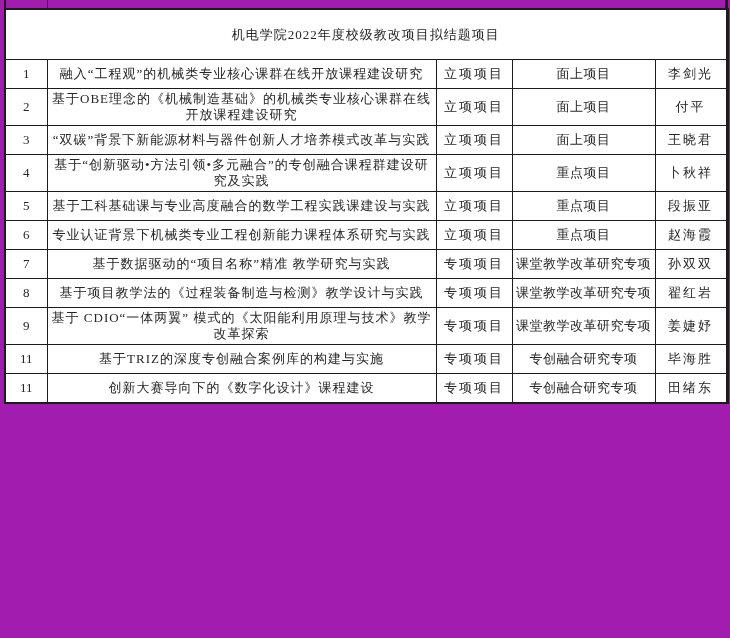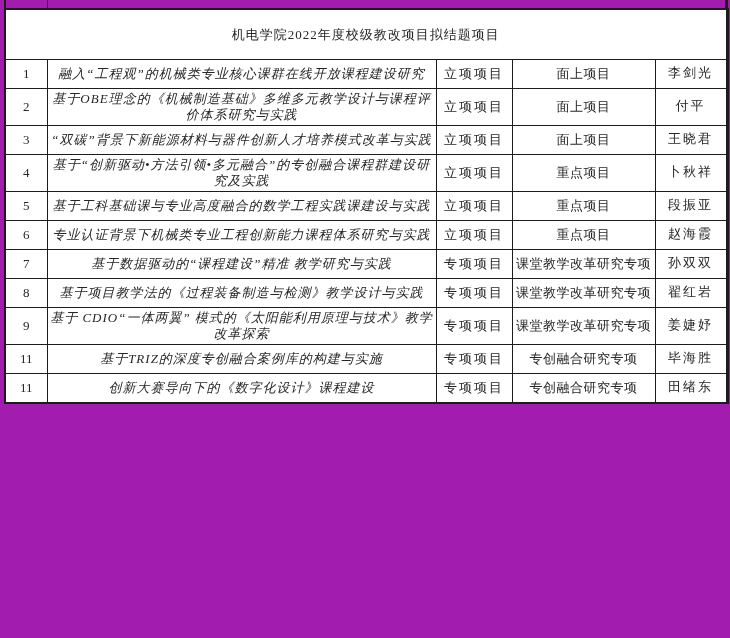--- a/index.html
+++ b/index.html
@@ -72,32 +72,30 @@
   }
   tr.data-row {
     height: 29px;
   }
   td.cell-no {
     letter-spacing: 0;
   }
   td.cell-name {
     letter-spacing: 1px;
     padding: 2px 4px;
-    font-style: italic;
   }
   td.cell-type {
     letter-spacing: 2px;
   }
   td.cell-category {
     letter-spacing: 0.5px;
     padding: 2px 1px;
   }
   td.cell-applicant {
     letter-spacing: 2px;
-    font-family: Liberation Mono, monospace;
   }
 </style>
 </head>
 <body>
 
 <div class="sheet">
 
   <div class="top-sliver">
     <span class="sliver-divider"></span>
   </div>
@@ -117,21 +115,21 @@
 
     <tr class="data-row">
           <td class="cell-no">1</td>
           <td class="cell-name">融入“工程观”的机械类专业核心课群在线开放课程建设研究</td>
           <td class="cell-type">立项项目</td>
           <td class="cell-category">面上项目</td>
           <td class="cell-applicant">李剑光</td>
         </tr>
         <tr class="data-row">
           <td class="cell-no">2</td>
-          <td class="cell-name">基于OBE理念的《机械制造基础》多维多元教学设计与课程评价体系研究与实践</td>
+          <td class="cell-name">基于OBE理念的《机械制造基础》的机械类专业核心课群在线开放课程建设研究</td>
           <td class="cell-type">立项项目</td>
           <td class="cell-category">面上项目</td>
           <td class="cell-applicant">付平</td>
         </tr>
         <tr class="data-row">
           <td class="cell-no">3</td>
           <td class="cell-name">“双碳”背景下新能源材料与器件创新人才培养模式改革与实践</td>
           <td class="cell-type">立项项目</td>
           <td class="cell-category">面上项目</td>
           <td class="cell-applicant">王晓君</td>
@@ -152,21 +150,21 @@
         </tr>
         <tr class="data-row">
           <td class="cell-no">6</td>
           <td class="cell-name">专业认证背景下机械类专业工程创新能力课程体系研究与实践</td>
           <td class="cell-type">立项项目</td>
           <td class="cell-category">重点项目</td>
           <td class="cell-applicant">赵海霞</td>
         </tr>
         <tr class="data-row">
           <td class="cell-no">7</td>
-          <td class="cell-name">基于数据驱动的“课程建设”精准 教学研究与实践</td>
+          <td class="cell-name">基于数据驱动的“项目名称”精准 教学研究与实践</td>
           <td class="cell-type">专项项目</td>
           <td class="cell-category">课堂教学改革研究专项</td>
           <td class="cell-applicant">孙双双</td>
         </tr>
         <tr class="data-row">
           <td class="cell-no">8</td>
           <td class="cell-name">基于项目教学法的《过程装备制造与检测》教学设计与实践</td>
           <td class="cell-type">专项项目</td>
           <td class="cell-category">课堂教学改革研究专项</td>
           <td class="cell-applicant">翟红岩</td>

